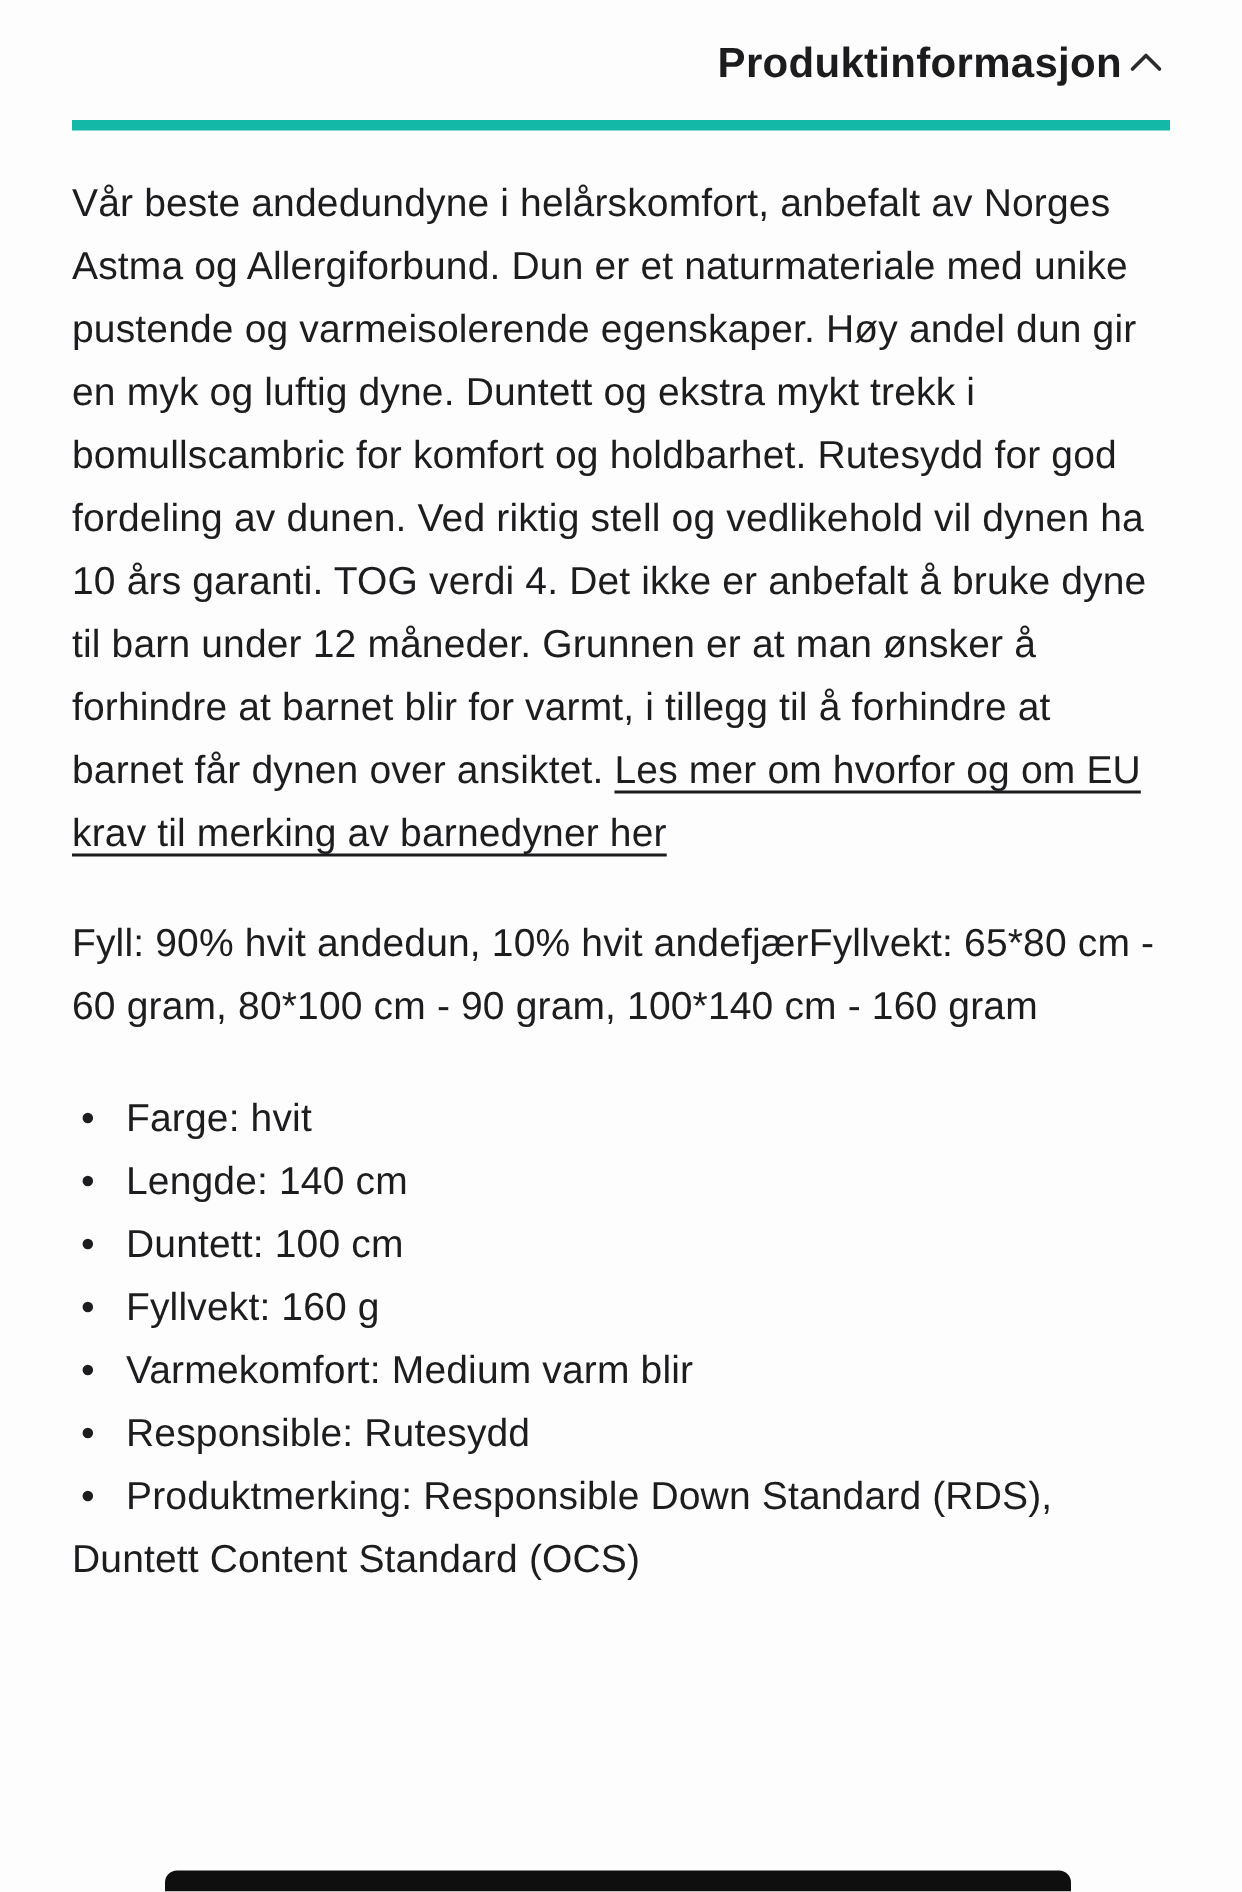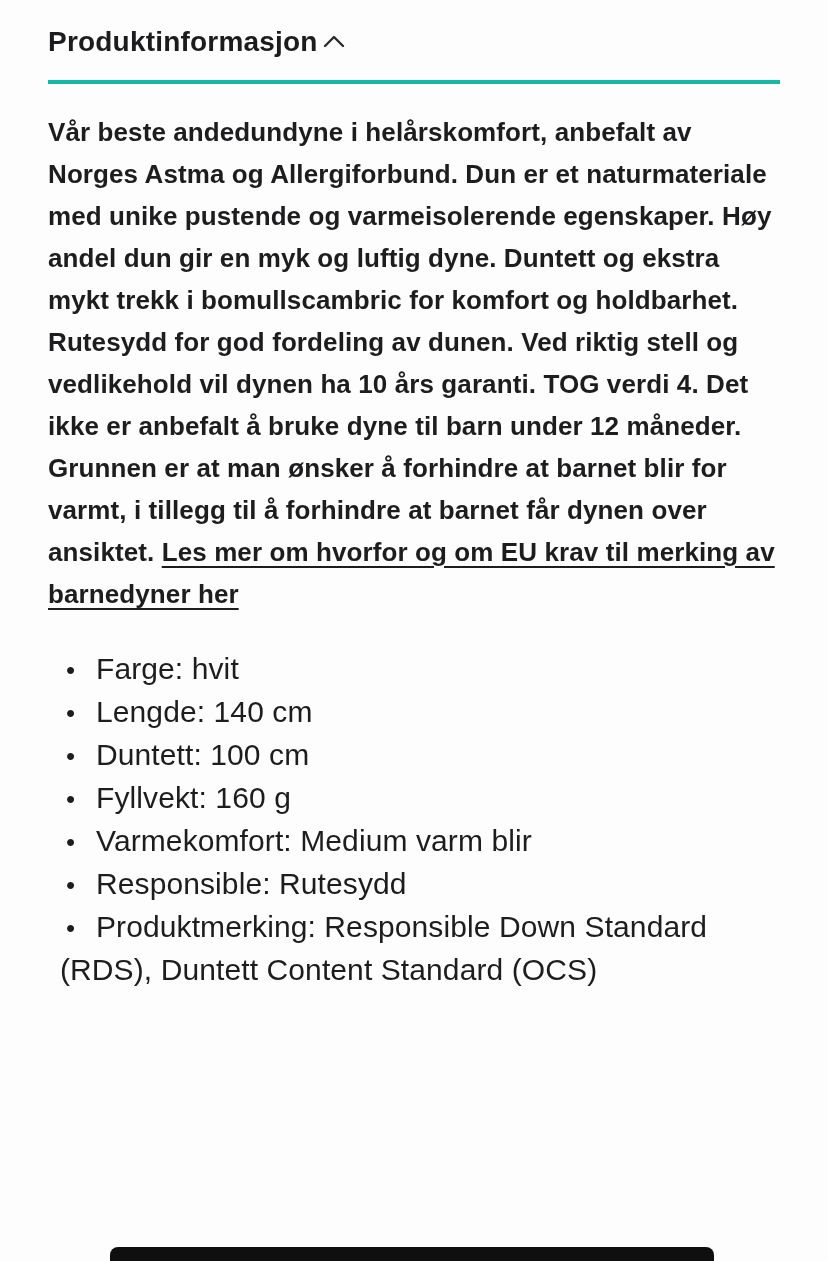--- a/index.html
+++ b/index.html
@@ -18,23 +18,23 @@
     -webkit-font-smoothing: antialiased;
   }
 
   .container {
     padding: 20px 48px 0 48px;
   }
 
   .accordion-header {
     display: flex;
     align-items: center;
-    justify-content: flex-start;
+    justify-content: flex-end;
     padding: 6px 0 22px 0;
-    border-bottom: 4px solid #14b8a6;
+    border-bottom: 7px solid #14b8a6;
     cursor: pointer;
   }
 
   .accordion-title {
     font-size: 28px;
     font-weight: 600;
     letter-spacing: 0.2px;
     color: #1c1c1e;
   }
 
@@ -48,45 +48,44 @@
 
   .content {
     padding-top: 27px;
   }
 
   .body-text {
     font-size: 26px;
     line-height: 42px;
     letter-spacing: 0.1px;
     color: #1d1d1f;
-    font-weight: 700;
+    font-weight: 400;
   }
 
   .body-text a.link {
     color: #1d1d1f;
     text-decoration: underline;
     text-underline-offset: 5px;
     text-decoration-thickness: 1.5px;
     cursor: pointer;
   }
 
   .fill-paragraph {
     margin-top: 31px;
   }
 
   ul.specs {
     list-style: none;
     margin-top: 33px;
   }
 
   ul.specs li {
-    font-size: 30px;
+    font-size: 26px;
     line-height: 42px;
     letter-spacing: 0.1px;
-    margin-left: 12px;
   }
 
   ul.specs li::before {
     content: "\2022";
     display: inline-block;
     width: 30px;
     padding-left: 6px;
     font-size: 26px;
   }
 
@@ -112,20 +111,21 @@
       <svg width="28" height="28" viewBox="0 0 28 28" aria-hidden="true">
         <path d="M5 18 L14 9 L23 18" fill="none" stroke="#2b2b2d" stroke-width="2.4" stroke-linecap="round" stroke-linejoin="round"></path>
       </svg>
     </span>
   </header>
 
   <div class="content">
 
     <p class="body-text"><span>Vår beste andedundyne i helårskomfort, anbefalt av Norges Astma og Allergiforbund. Dun er et naturmateriale med unike pustende og varmeisolerende egenskaper. Høy andel dun gir en myk og luftig dyne. Duntett og ekstra mykt trekk i bomullscambric for komfort og holdbarhet. Rutesydd for god fordeling av dunen. Ved riktig stell og vedlikehold vil dynen ha 10 års garanti. TOG verdi 4. Det ikke er anbefalt å bruke dyne til barn under 12 måneder. Grunnen er at man ønsker å forhindre at barnet blir for varmt, i tillegg til å forhindre at barnet får dynen over ansiktet. </span><a class="link">Les mer om hvorfor og om EU krav til merking av barnedyner her </a></p>
 
+    <p class="body-text fill-paragraph">Fyll: 90% hvit andedun, 10% hvit andefjærFyllvekt: 65*80 cm - 60 gram, 80*100 cm - 90 gram, 100*140 cm - 160 gram</p>
 
     <ul class="specs">
       <li>Farge: hvit</li>
       <li>Lengde: 140 cm</li>
       <li>Duntett: 100 cm</li>
       <li>Fyllvekt: 160 g</li>
       <li>Varmekomfort: Medium varm blir</li>
       <li>Responsible: Rutesydd</li>
       <li>Produktmerking: Responsible Down Standard (RDS), Duntett Content Standard (OCS)</li>
     </ul>

